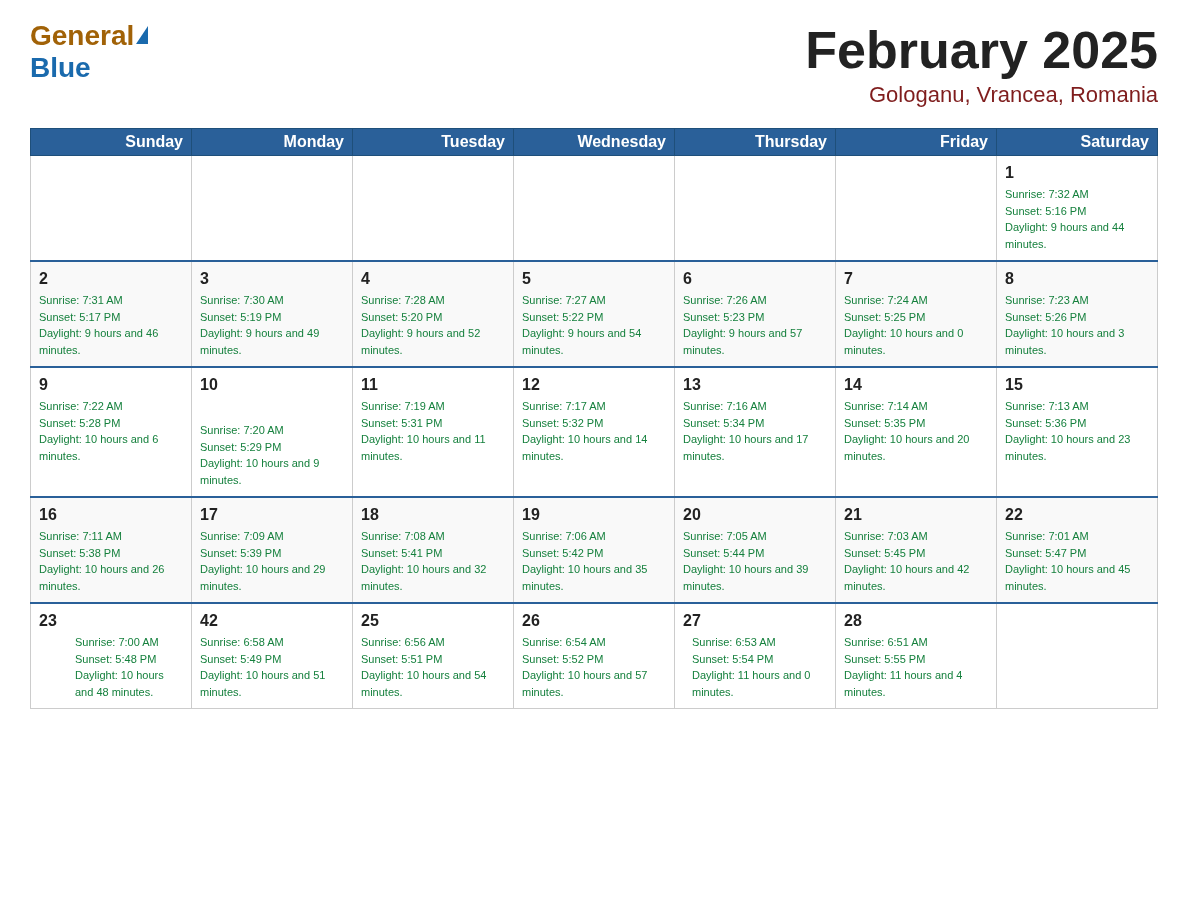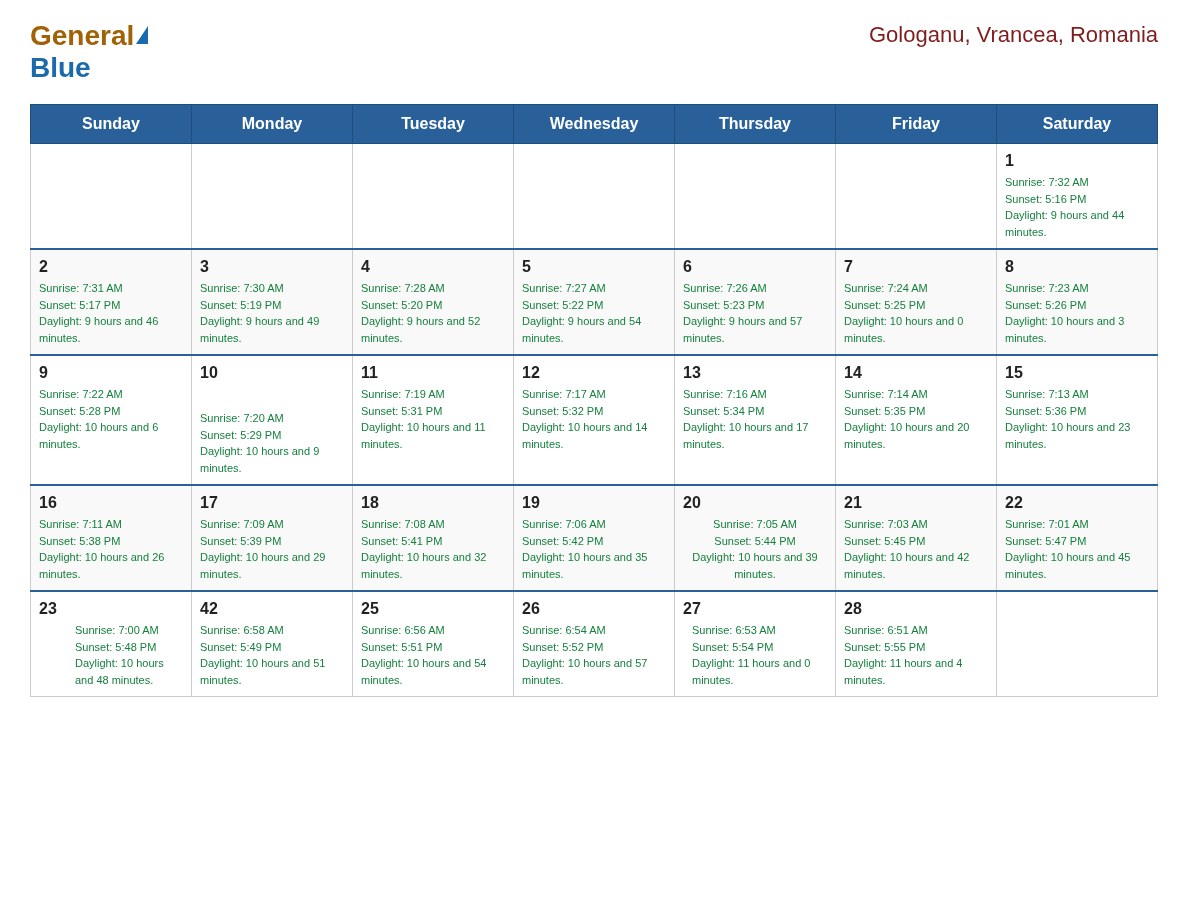--- a/index.html
+++ b/index.html
@@ -58,22 +58,22 @@
     }
     .calendar {
       width: 100%;
       border-collapse: collapse;
     }
     .calendar th {
       background-color: #2a6099;
       color: #fff;
       font-size: 16px;
       font-weight: bold;
-      padding: 10px 8px;
-      text-align: center;
+      padding: 4px 8px;
+      text-align: right;
       border: 1px solid #1e4f7a;
     }
     .calendar td {
       vertical-align: top;
       border: 1px solid #ccc;
       padding: 8px;
       width: calc(100% / 7);
       min-height: 110px;
       font-size: 12.5px;
       color: #333;
@@ -106,20 +106,21 @@
 
 <div class="header">
   <div class="logo">
     <div class="logo-general">
       <span>General</span>
         <span class="logo-triangle"></span>
     </div>
     <div class="logo-blue">Blue</div>
   </div>
   <div class="title-block">
+    <div class="month-title">February 2025</div>
     <div class="location">Gologanu, Vrancea, Romania</div>
   </div>
 </div>
 
 <table class="calendar">
   <thead>
     <tr>
     <th>Sunday</th>
         <th>Monday</th>
         <th>Tuesday</th>
@@ -252,21 +253,21 @@
 Daylight: 10 hours and 32 minutes.</div>
         </td>
         <td>
           <span class="day-number">19</span>
           <div class="day-info" style="white-space: pre-line;">Sunrise: 7:06 AM
 Sunset: 5:42 PM
 Daylight: 10 hours and 35 minutes.</div>
         </td>
         <td>
           <span class="day-number">20</span>
-          <div class="day-info" style="white-space: pre-line; text-align: center;">Sunrise: 7:05 AM
+          <div class="day-info" style="white-space: pre-line;">Sunrise: 7:05 AM
 Sunset: 5:44 PM
 Daylight: 10 hours and 39 minutes.</div>
         </td>
         <td>
           <span class="day-number">21</span>
           <div class="day-info" style="white-space: pre-line;">Sunrise: 7:03 AM
 Sunset: 5:45 PM
 Daylight: 10 hours and 42 minutes.</div>
         </td>
         <td>

